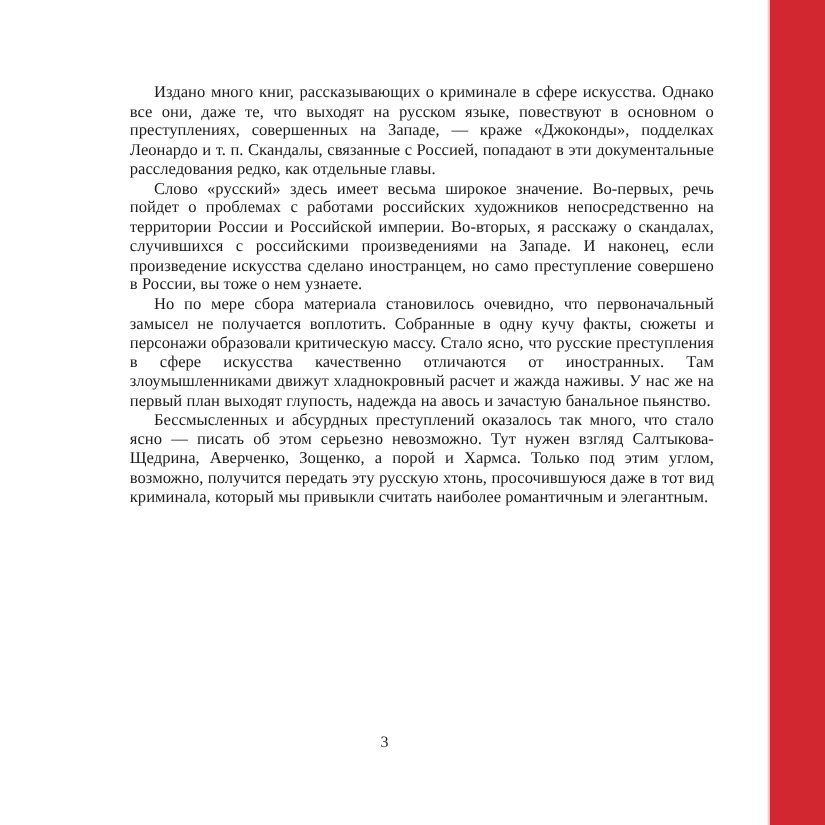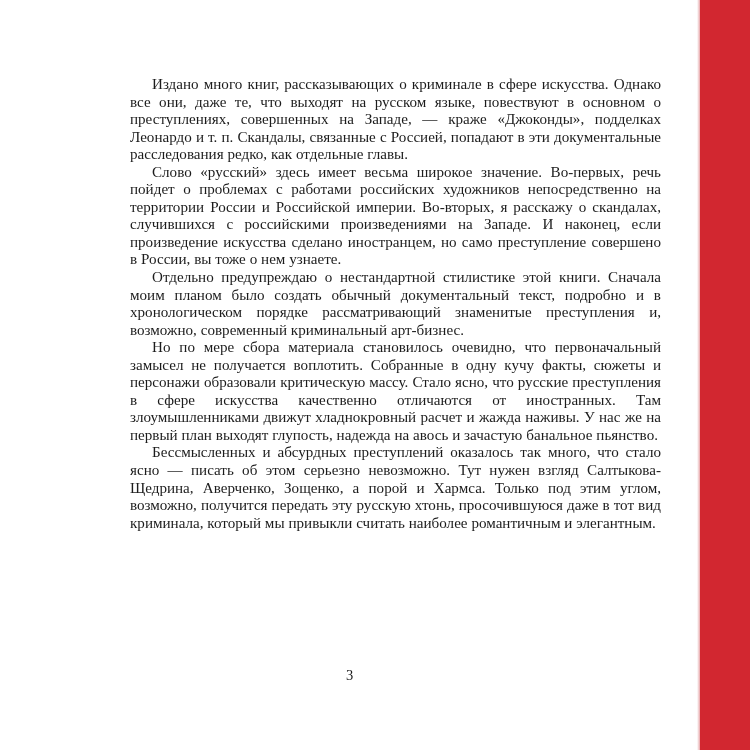--- a/index.html
+++ b/index.html
@@ -34,21 +34,20 @@
     height: 750px;
     background: linear-gradient(to right, #ffffff 0%, #f3d9da 45%, #e8a5a8 100%);
   }
 
   
   #text-column {
     position: absolute;
     left: 118px;
     top: 76px;
     width: 531px;
-    margin-left: 12px;
   }
 
   .para {
     margin: 0;
     text-indent: 22px;
     text-align: justify;
     font-size: 15.1px;
     line-height: 17.55px;
     color: #1c1c1c;
     hyphens: manual;
@@ -72,20 +71,19 @@
 <body>
 
 <div id="page">
 
   <div id="edge-gutter"></div>
   <div id="edge-band"></div>
 
   <div id="text-column">
     <p class="para">Издано много книг, рассказывающих о криминале в сфере искусства. Однако все они, даже те, что выходят на русском языке, повествуют в основном о преступлениях, совершенных на Западе, — краже «Джоконды», подделках Леонардо и т. п. Скандалы, связанные с Россией, попадают в эти документальные расследования редко, как отдельные главы.</p>
     <p class="para">Слово «русский» здесь имеет весьма широкое значение. Во-первых, речь пойдет о проблемах с работами российских художников непосредственно на территории России и Российской империи. Во-вторых, я расскажу о скандалах, случившихся с российскими произведениями на Западе. И наконец, если произведение искусства сделано иностранцем, но само преступление совершено в России, вы тоже о нем узнаете.</p>
-    <p class="para">Отдельно предупреждаю о нестандартной стилистике этой книги. Сначала моим планом было создать обычный документальный текст, подробно и в хронологическом порядке рассматривающий знаменитые преступления и, возможно, современный криминальный арт-бизнес.</p>
     <p class="para">Но по мере сбора материала становилось очевидно, что первоначальный замысел не получается воплотить. Собранные в одну кучу факты, сюжеты и персонажи образовали критическую массу. Стало ясно, что русские преступления в сфере искусства качественно отличаются от иностранных. Там злоумышленниками движут хладнокровный расчет и жажда наживы. У нас же на первый план выходят глупость, надежда на авось и зачастую банальное пьянство.</p>
     <p class="para">Бессмысленных и абсурдных преступлений оказалось так много, что стало ясно — писать об этом серьезно невозможно. Тут нужен взгляд Салтыкова-Щедрина, Аверченко, Зощенко, а порой и Хармса. Только под этим углом, возможно, получится передать эту русскую хтонь, просочившуюся даже в тот вид криминала, который мы привыкли считать наиболее романтичным и элегантным.</p>
   </div>
 
   <div id="folio">3</div>
 
 </div>
 
 </body></html>

